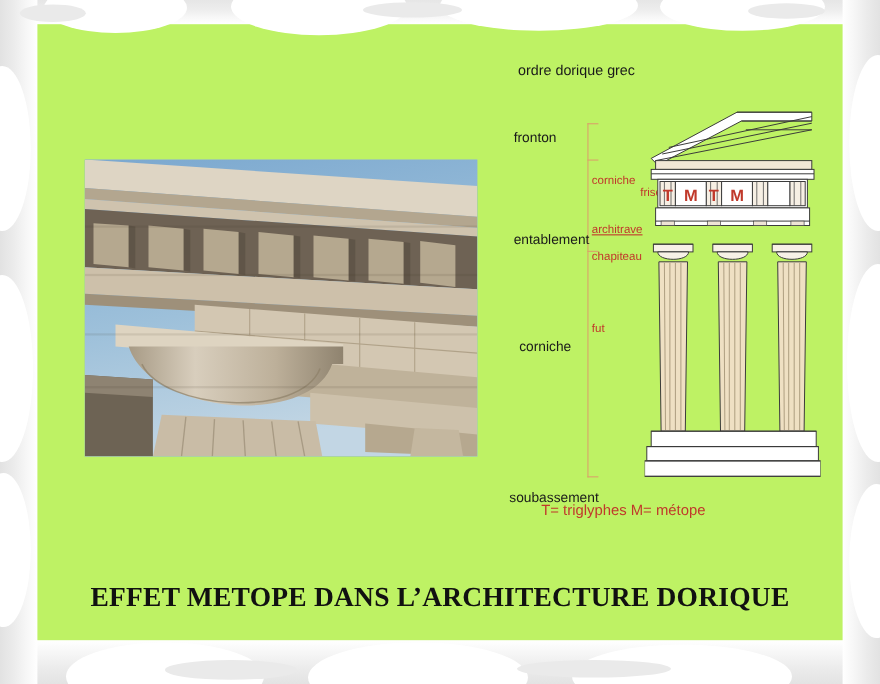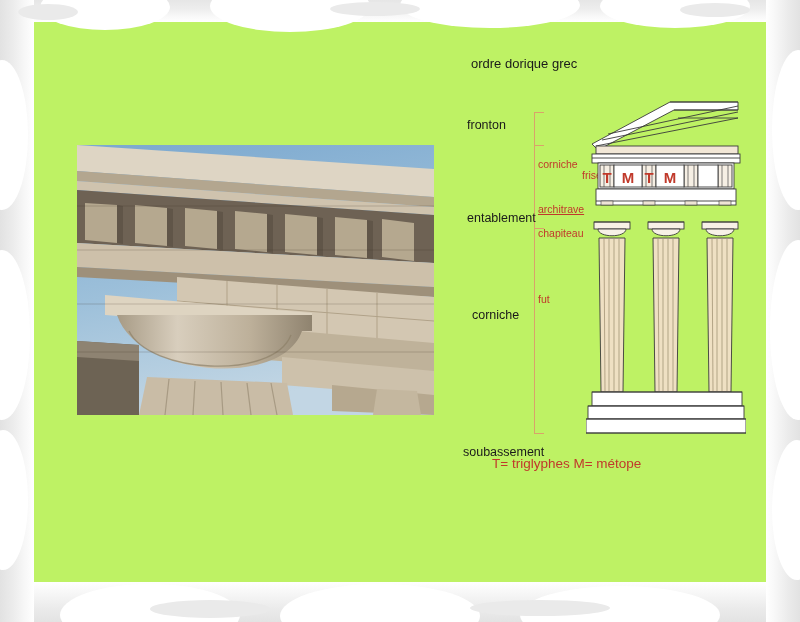--- a/index.html
+++ b/index.html
@@ -379,14 +379,15 @@
         <text x="21" y="87">T</text>
         <text x="42" y="87">M</text>
         <text x="63" y="87">T</text>
         <text x="84" y="87">M</text>
       </g>
     </svg>
   </div>
 
   <div id="legend">T= triglyphes  M= métope</div>
 
+  <div id="slide-title">EFFET METOPE DANS L’ARCHITECTURE DORIQUE</div>
 
 </div>
 
 </body></html>

